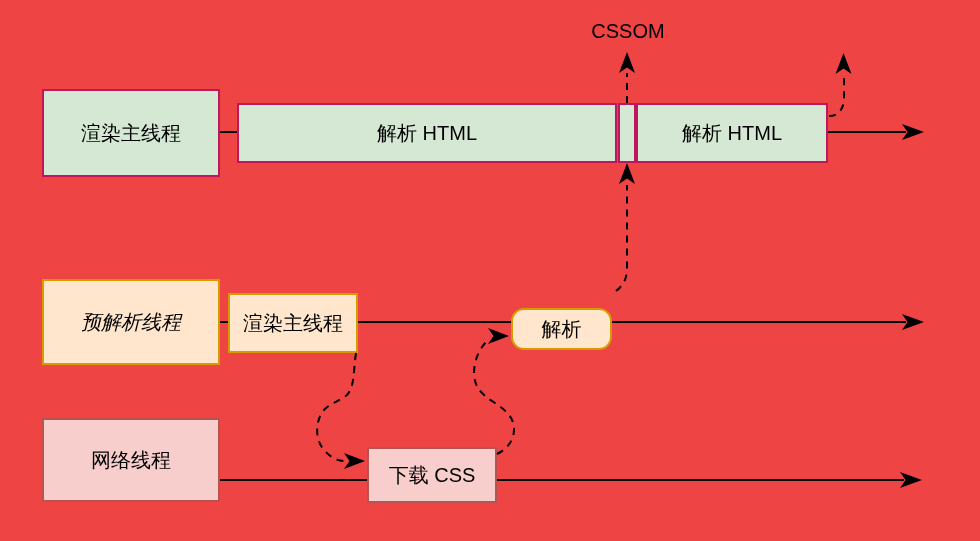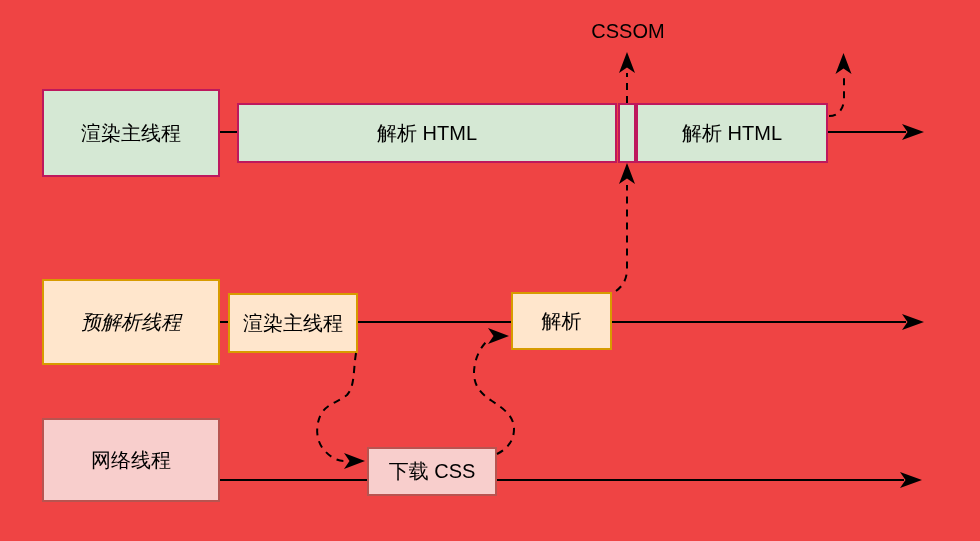--- a/index.html
+++ b/index.html
@@ -133,24 +133,24 @@
   <div class="box green" style="left:636px; top:103px; width:192px; height:60px;">
     <span>解析 HTML</span>
   </div>
 
   <div class="box orange" style="left:42px; top:279px; width:178px; height:86px;font-style:italic;">
     <span>预解析线程</span>
   </div>
   <div class="box orange" style="left:228px; top:293px; width:130px; height:60px;">
     <span>渲染主线程</span>
   </div>
-  <div class="box orange" style="left:511px; top:292px; width:101px; height:58px;">
+  <div class="box orange" style="left:511px; top:308px; width:101px; height:42px;border-radius:13px;">
     <span>解析</span>
   </div>
 
   <div class="box red" style="left:42px; top:418px; width:178px; height:84px;">
     <span>网络线程</span>
   </div>
-  <div class="box red" style="left:367px; top:447px; width:130px; height:49px;">
+  <div class="box red" style="left:367px; top:447px; width:130px; height:56px;">
     <span>下载 CSS</span>
   </div>
 
 </div>
 
 </body></html>

